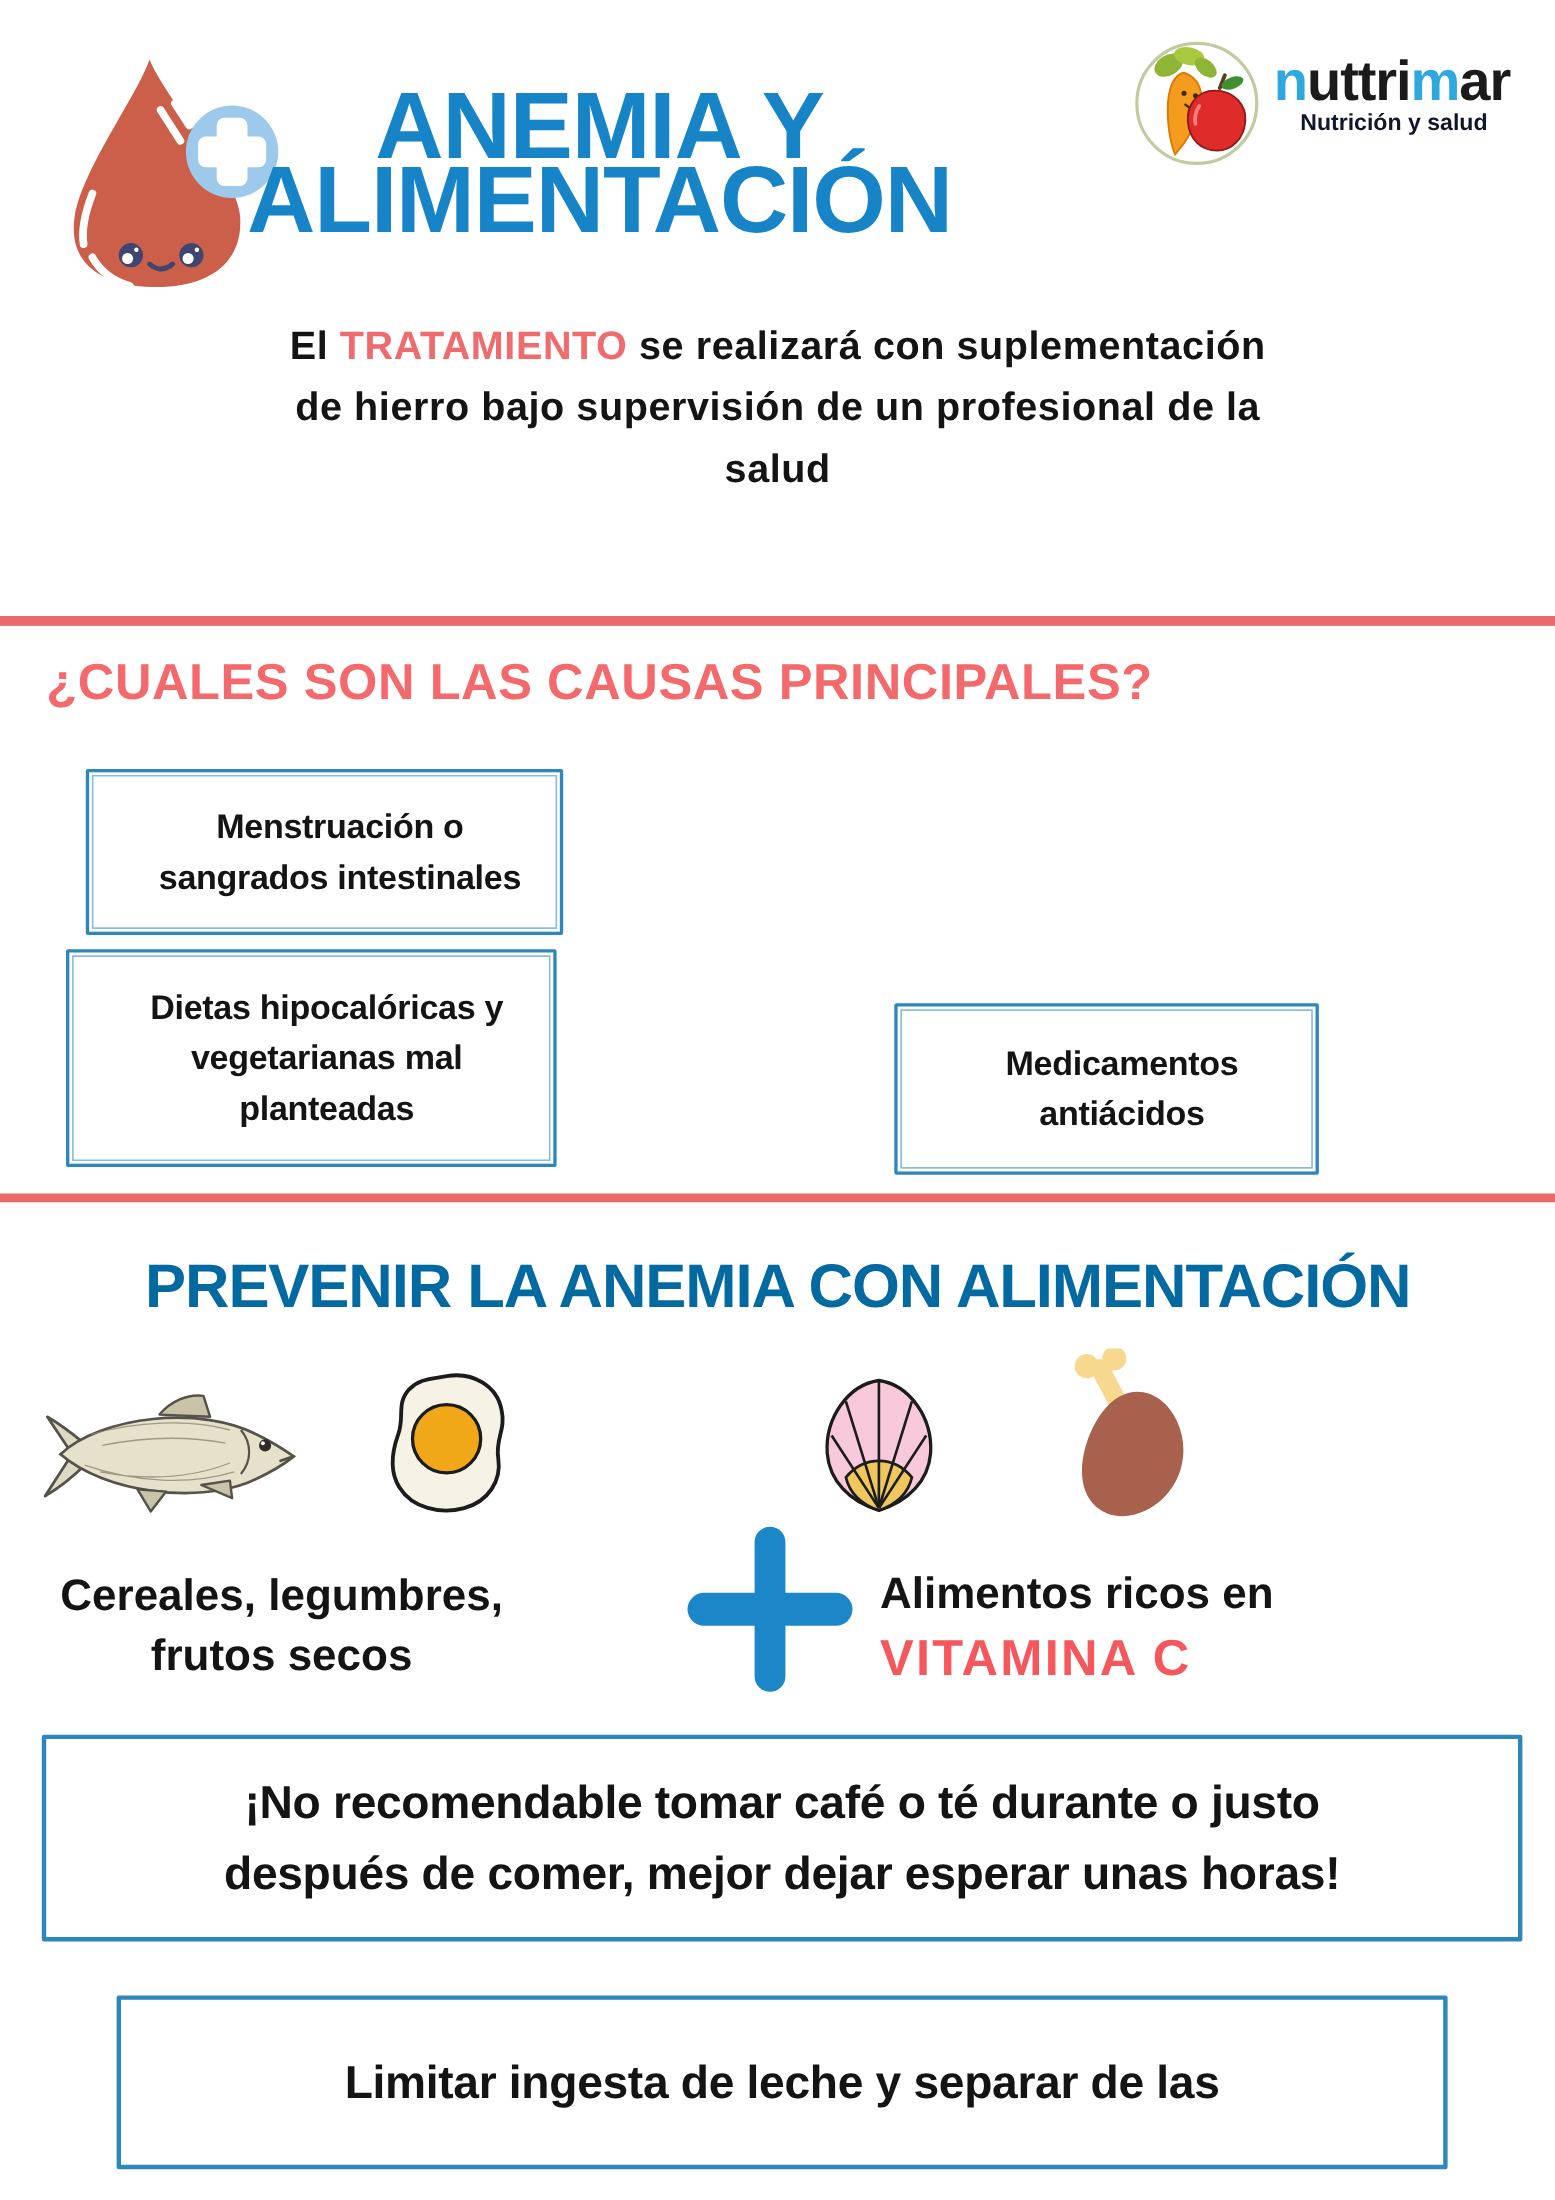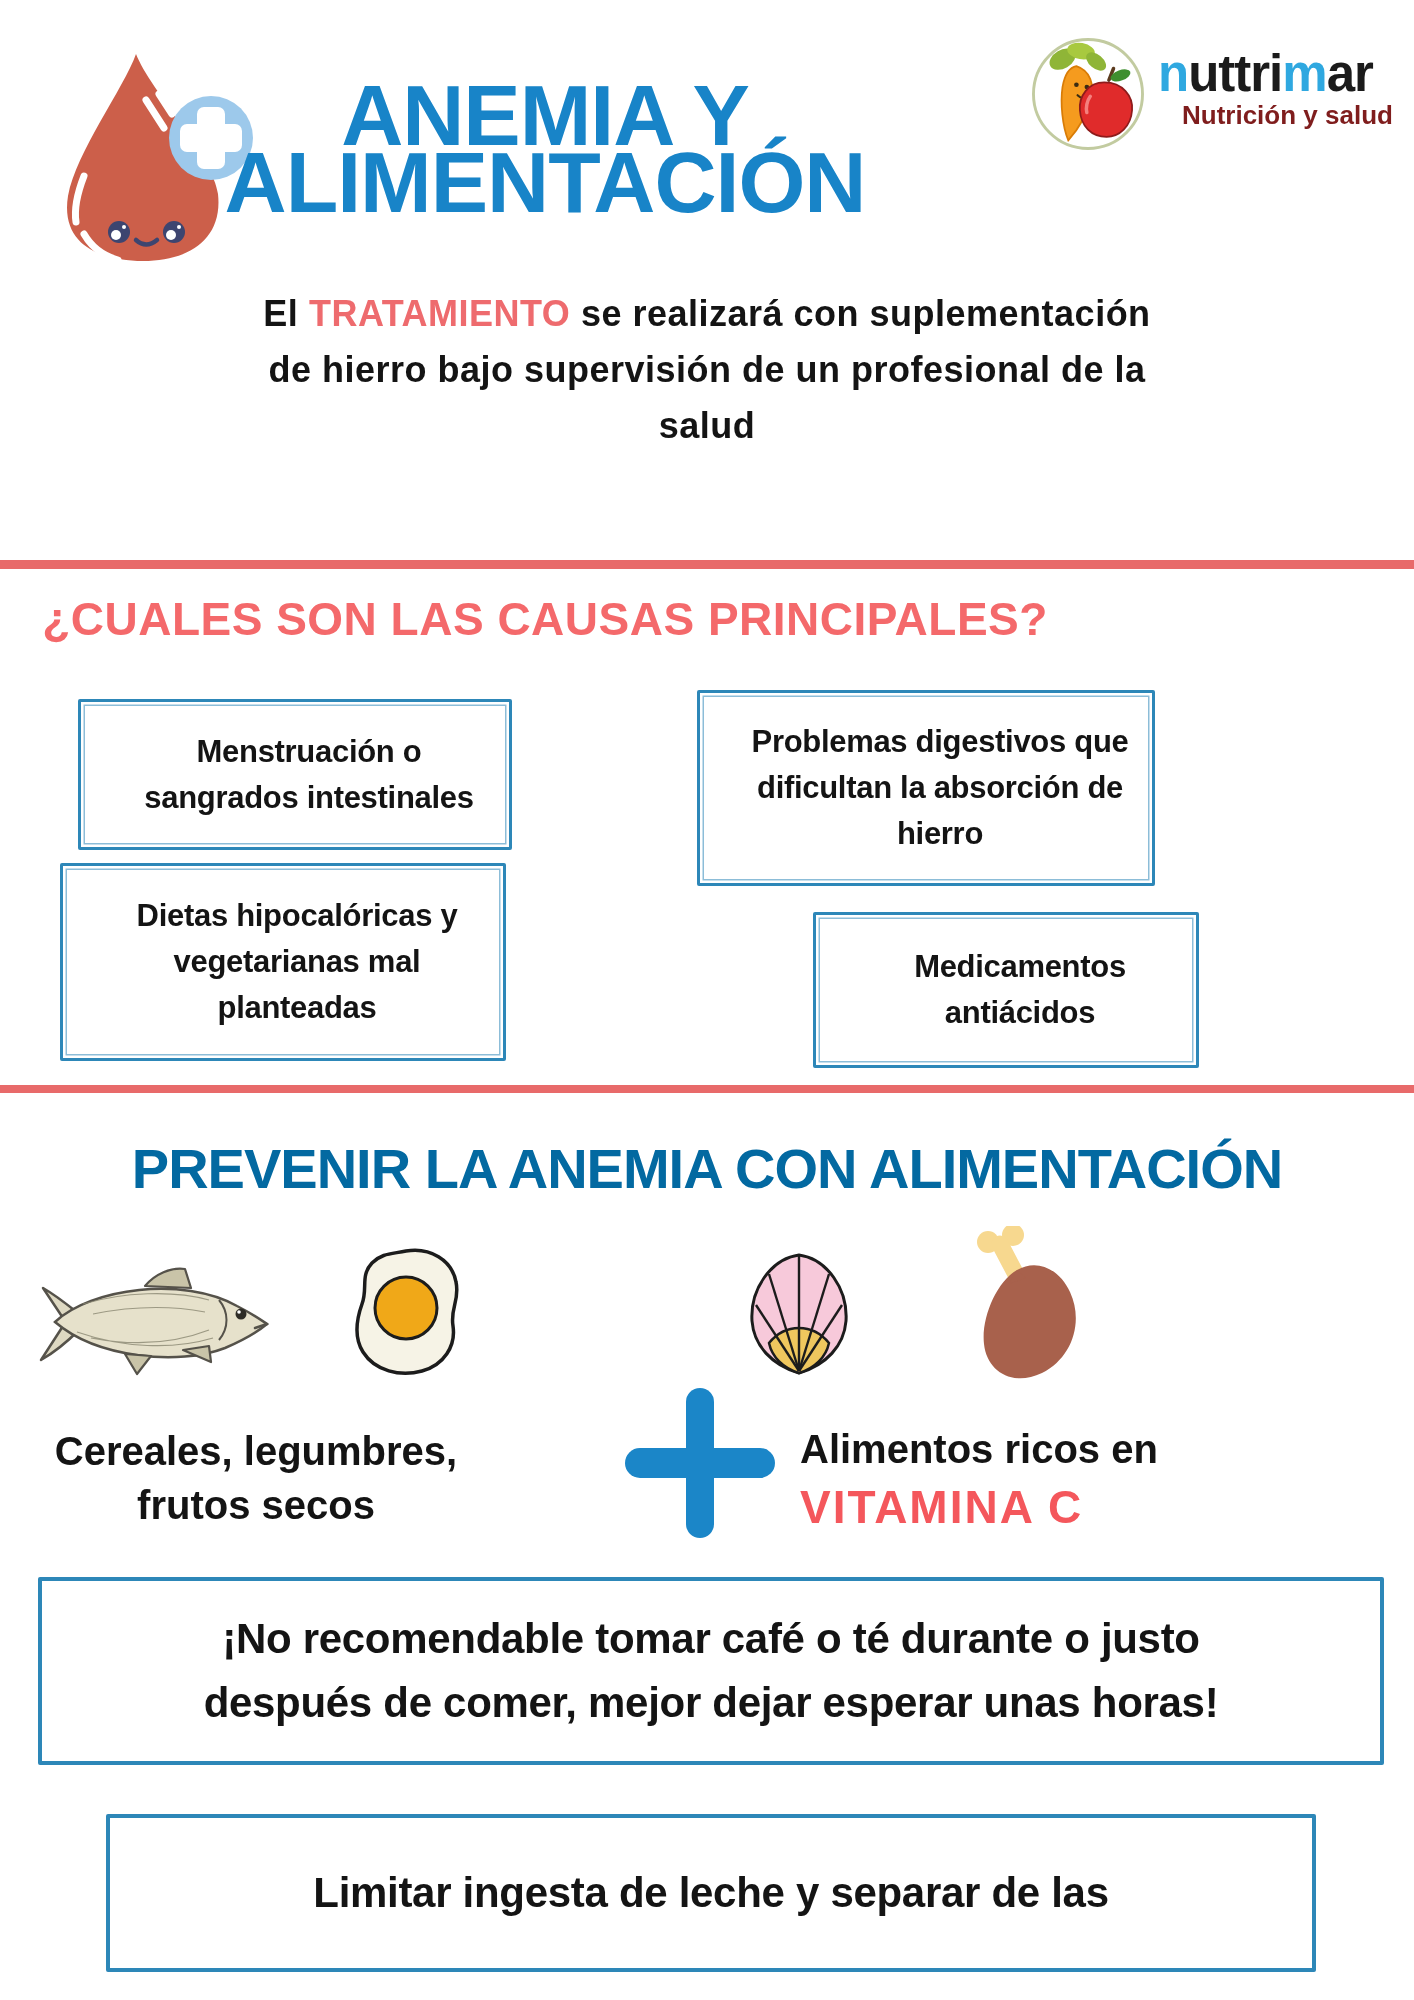--- a/index.html
+++ b/index.html
@@ -16,22 +16,22 @@
     font-size:86px;font-weight:800;letter-spacing:-1px;color:#1884C8;line-height:1;}
   .title-line1{top:72px;}
   .title-line2{top:139px;}
 
   .logo-wrap{position:absolute;left:1030px;top:34px;width:372px;height:125px;}
   .logo-circle{position:absolute;left:0;top:2px;width:116px;height:116px;}
   .brand{position:absolute;left:128px;top:14px;font-size:51px;font-weight:700;
     letter-spacing:-1px;line-height:1;white-space:nowrap;}
   .brand .b-blue{color:#2FA8E0;}
   .brand .b-dark{color:#1b1b1b;}
-  .tagline{position:absolute;left:152px;top:66px;font-size:26px;font-weight:700;
-    color:#7f1d1d;white-space:nowrap;}
+  .tagline{position:absolute;left:152px;top:66px;font-size:21px;font-weight:700;
+    color:#0f172a;white-space:nowrap;}
 
   
   .intro{position:absolute;left:50px;top:286px;width:1314px;text-align:center;
     font-size:36px;font-weight:700;letter-spacing:.5px;line-height:56px;}
   .intro .coral{color:#EE6B6E;}
 
   .divider{position:absolute;left:0;width:1414px;background:#E86A6A;}
   .divider1{top:560px;height:9px;}
   .divider2{top:1085px;height:8px;}
 
@@ -139,25 +139,20 @@
     <div class="nowrap">salud</div>
   </div>
 
   <div class="divider divider1"></div>
 
   <div class="causes-heading">¿CUALES SON LAS CAUSAS PRINCIPALES?</div>
 
   <div class="cause-box cause-1">
     <div>Menstruación o</div>
     <div>sangrados intestinales</div>
-  </div>
-  <div class="cause-box cause-2">
-    <div>Problemas digestivos que</div>
-    <div>dificultan la absorción de</div>
-    <div>hierro</div>
   </div>
   <div class="cause-box cause-3">
     <div>Dietas hipocalóricas y</div>
     <div>vegetarianas mal</div>
     <div>planteadas</div>
   </div>
   <div class="cause-box cause-4">
     <div>Medicamentos</div>
     <div>antiácidos</div>
   </div>

